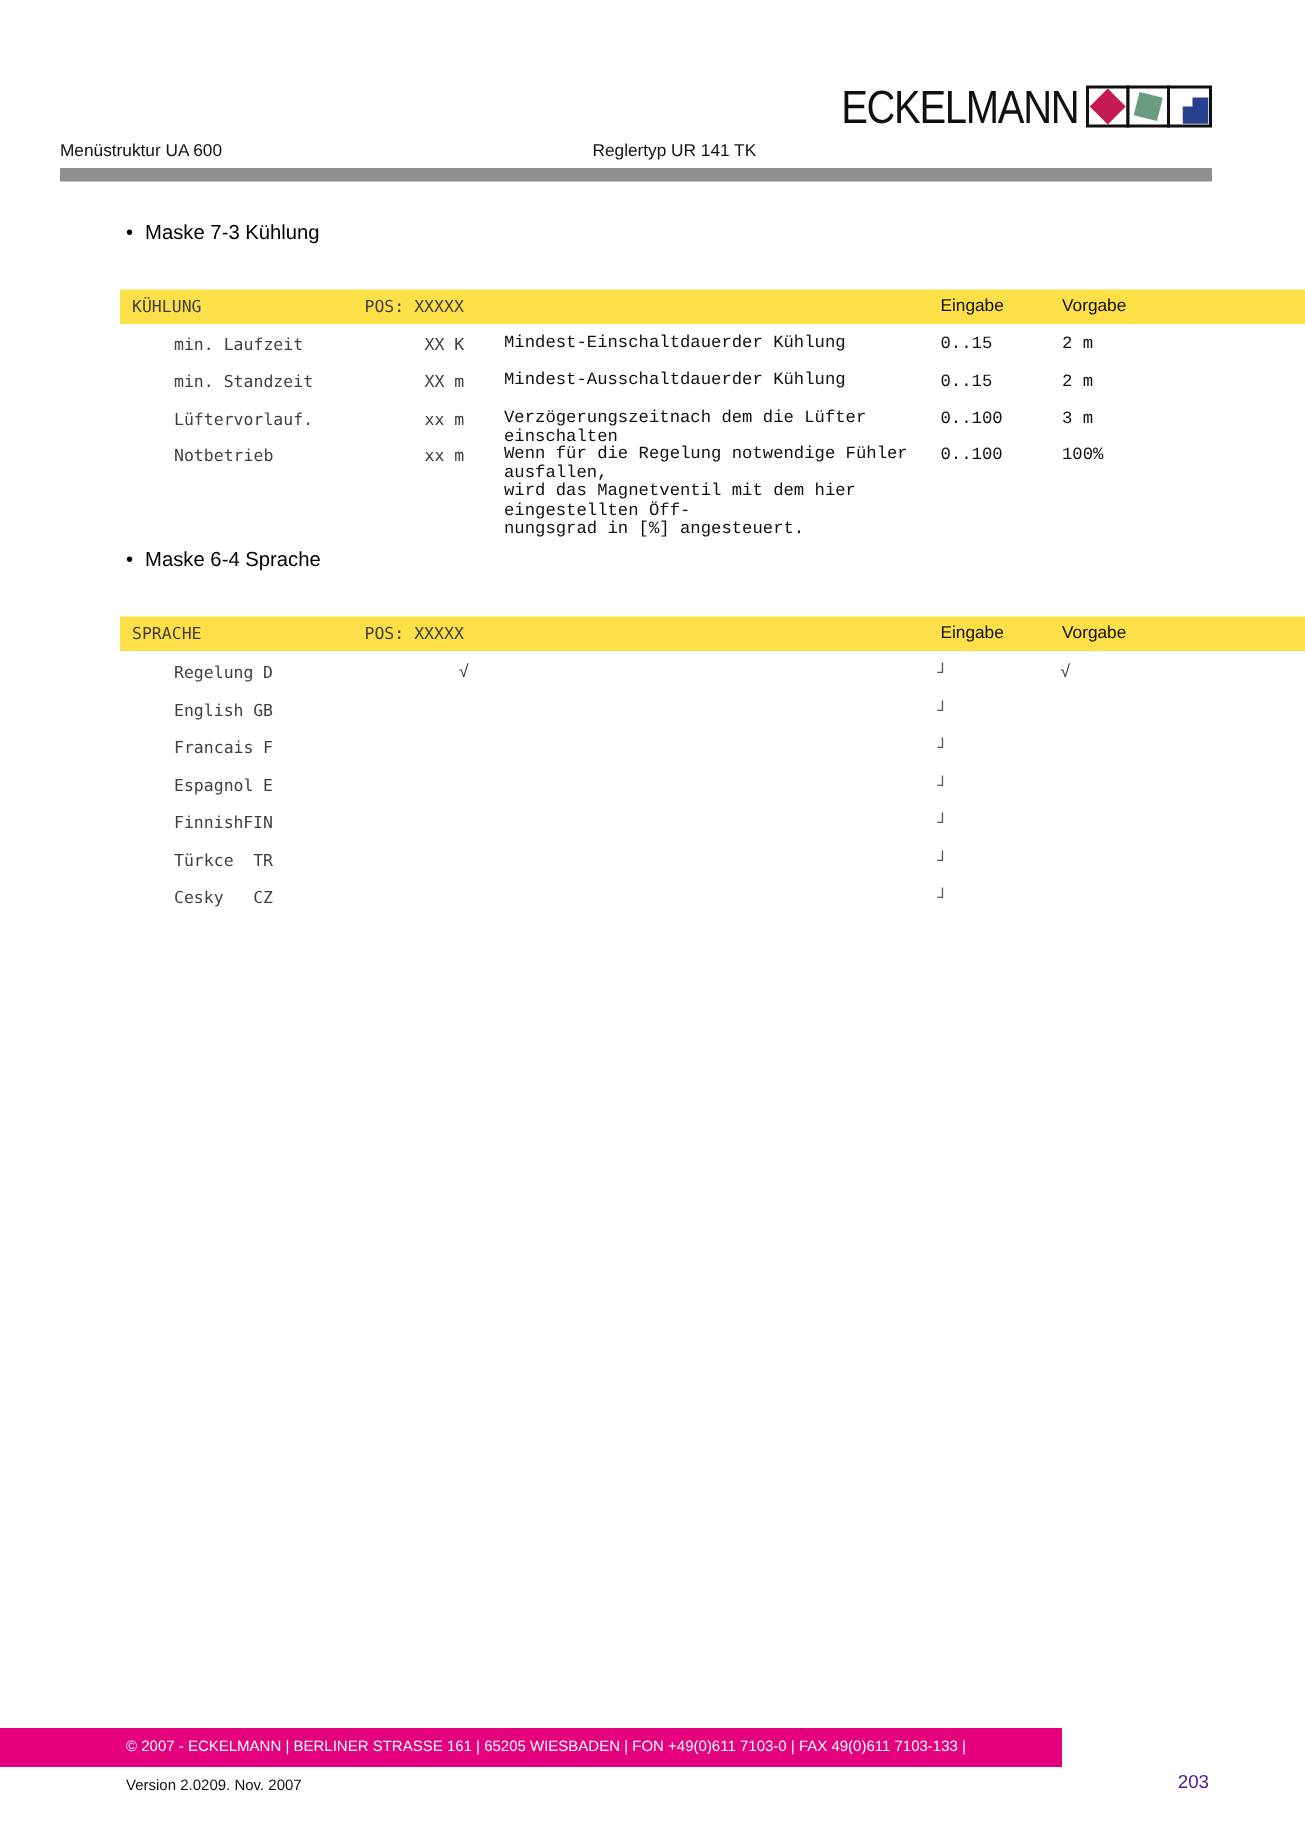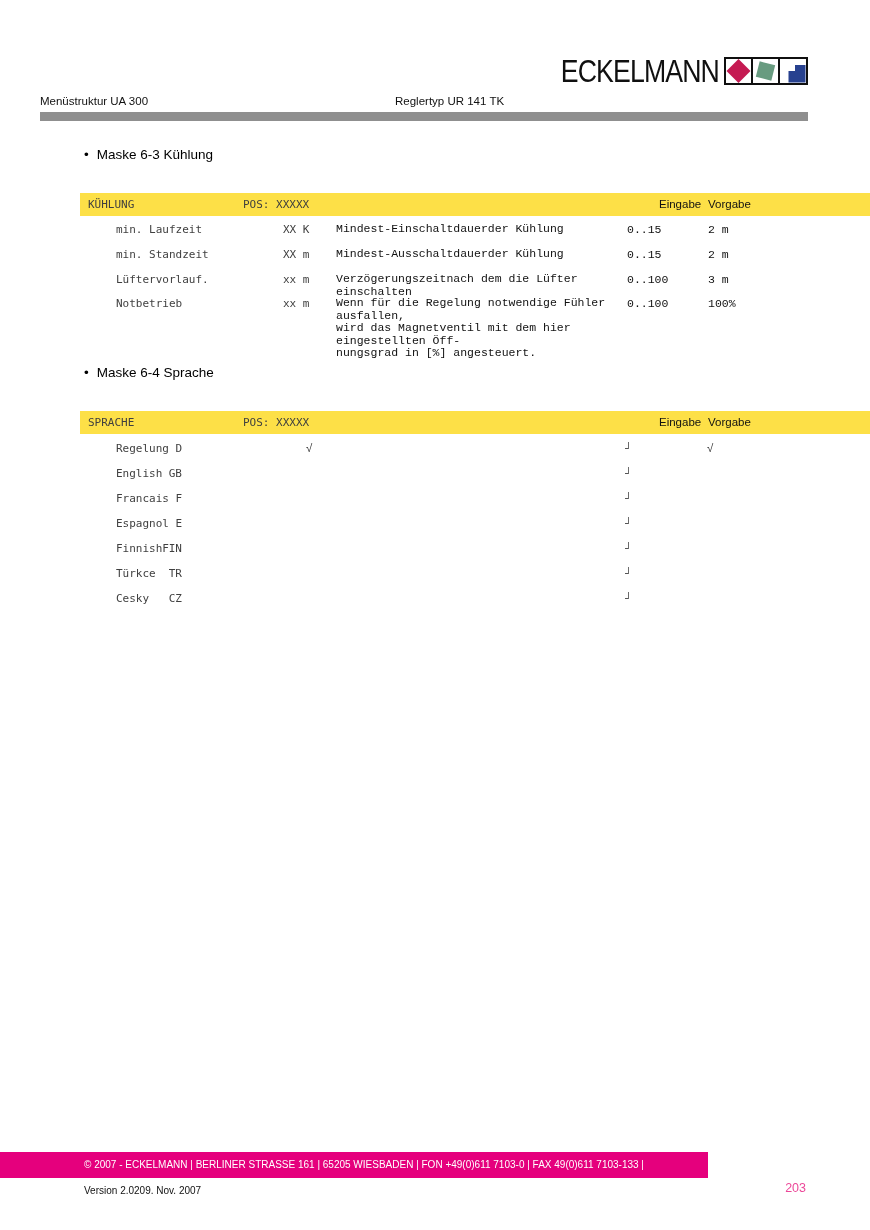--- a/index.html
+++ b/index.html
@@ -16,21 +16,21 @@
 
   
   .sec-title{position:absolute;left:84px;display:flex;gap:8px;font-size:13.5px;color:#000;}
   .bullet{font-size:13.5px;}
 
   
   .band{position:absolute;left:80px;width:817px;height:23px;background:#fde047;}
   .band span{position:absolute;top:5px;}
   .band-title{left:8px;}
   .band-pos{left:163px;}
-  .band-eingabe{left:547px;font-size:11.5px;margin-left:32px;}
+  .band-eingabe{left:547px;font-size:11.5px;}
   .band-vorgabe{left:628px;font-size:11.5px;}
 
   .mono{font-family:"DejaVu Sans Mono","Liberation Mono",monospace;font-size:11px;color:#3f3f3f;}
   .sans{font-family:Liberation Mono, monospace;font-size:11.5px;color:#111;}
 
   
   .trow{position:absolute;left:0;width:870px;height:0;overflow:visible;}
   .trow span{position:absolute;top:0;white-space:nowrap;}
   .c-label{left:88px;padding-left:28px;}
   .c-unit{left:283px;}
@@ -39,46 +39,46 @@
   .c-vor{left:708px;}
   .c-code{left:140px;width:42px;text-align:right;}
   .c-check{left:306px;font-size:11.5px;color:#333;}
   .c-enter{left:625px;color:#555;}
   .c-vcheck{left:707px;font-size:11.5px;color:#333;}
 
   
   .footer-bar{position:absolute;left:0;top:1152px;width:708px;height:26px;}
   .footer-bar-text{position:absolute;left:84px;top:0;line-height:26px;color:#ffffff;font-size:10px;}
   .version-line{position:absolute;left:84px;top:1185px;display:flex;font-size:10px;color:#111;}
-  .page-num{position:absolute;right:64px;top:1181px;font-size:12.5px;color:#ec4899;}
+  .page-num{position:absolute;right:64px;top:1181px;font-size:12.5px;color:#4c1d95;}
 </style>
 </head>
 <body>
 
 <div class="page">
 
   <div class="logo">
     <span class="logo-text">ECKELMANN</span>
     <svg width="84" height="30" viewBox="0 0 84 28">
       <rect x="1" y="1" width="27" height="26" fill="#ffffff" stroke="#101010" stroke-width="2"></rect>
       <rect x="28" y="1" width="27" height="26" fill="#ffffff" stroke="#101010" stroke-width="2"></rect>
       <rect x="55" y="1" width="28" height="26" fill="#ffffff" stroke="#101010" stroke-width="2"></rect>
       <polygon points="14.5,2 26.5,14 14.5,26 2.5,14" fill="#c51a52"></polygon>
       <rect x="33.5" y="6" width="16" height="16" fill="#689b80" transform="rotate(14 41.5 14)"></rect>
       <path d="M71 8 H81.5 V25.5 H64.5 V14 H71 Z" fill="#27418f"></path>
     </svg>
   </div>
 
-  <div class="hdr-left">Menüstruktur UA 300</div>
+  <div class="hdr-left">Menüstruktur UA 600</div>
   <div class="hdr-center">Reglertyp UR 141 TK</div>
   <div class="hdr-rule"></div>
 
   <div class="sec-title" style="top:147px">
     <span class="bullet">•</span>
-    <span>Maske 6-3 Kühlung</span>
+    <span>Maske 7-3 Kühlung</span>
   </div>
 
   <div class="band" style="top:193px">
     <span class="mono band-title">KÜHLUNG</span>
     <span class="mono band-pos">POS: XXXXX</span>
     <span class="band-eingabe">Eingabe</span>
     <span class="band-vorgabe">Vorgabe</span>
   </div>
 
   <div class="trow" style="top:223px">

